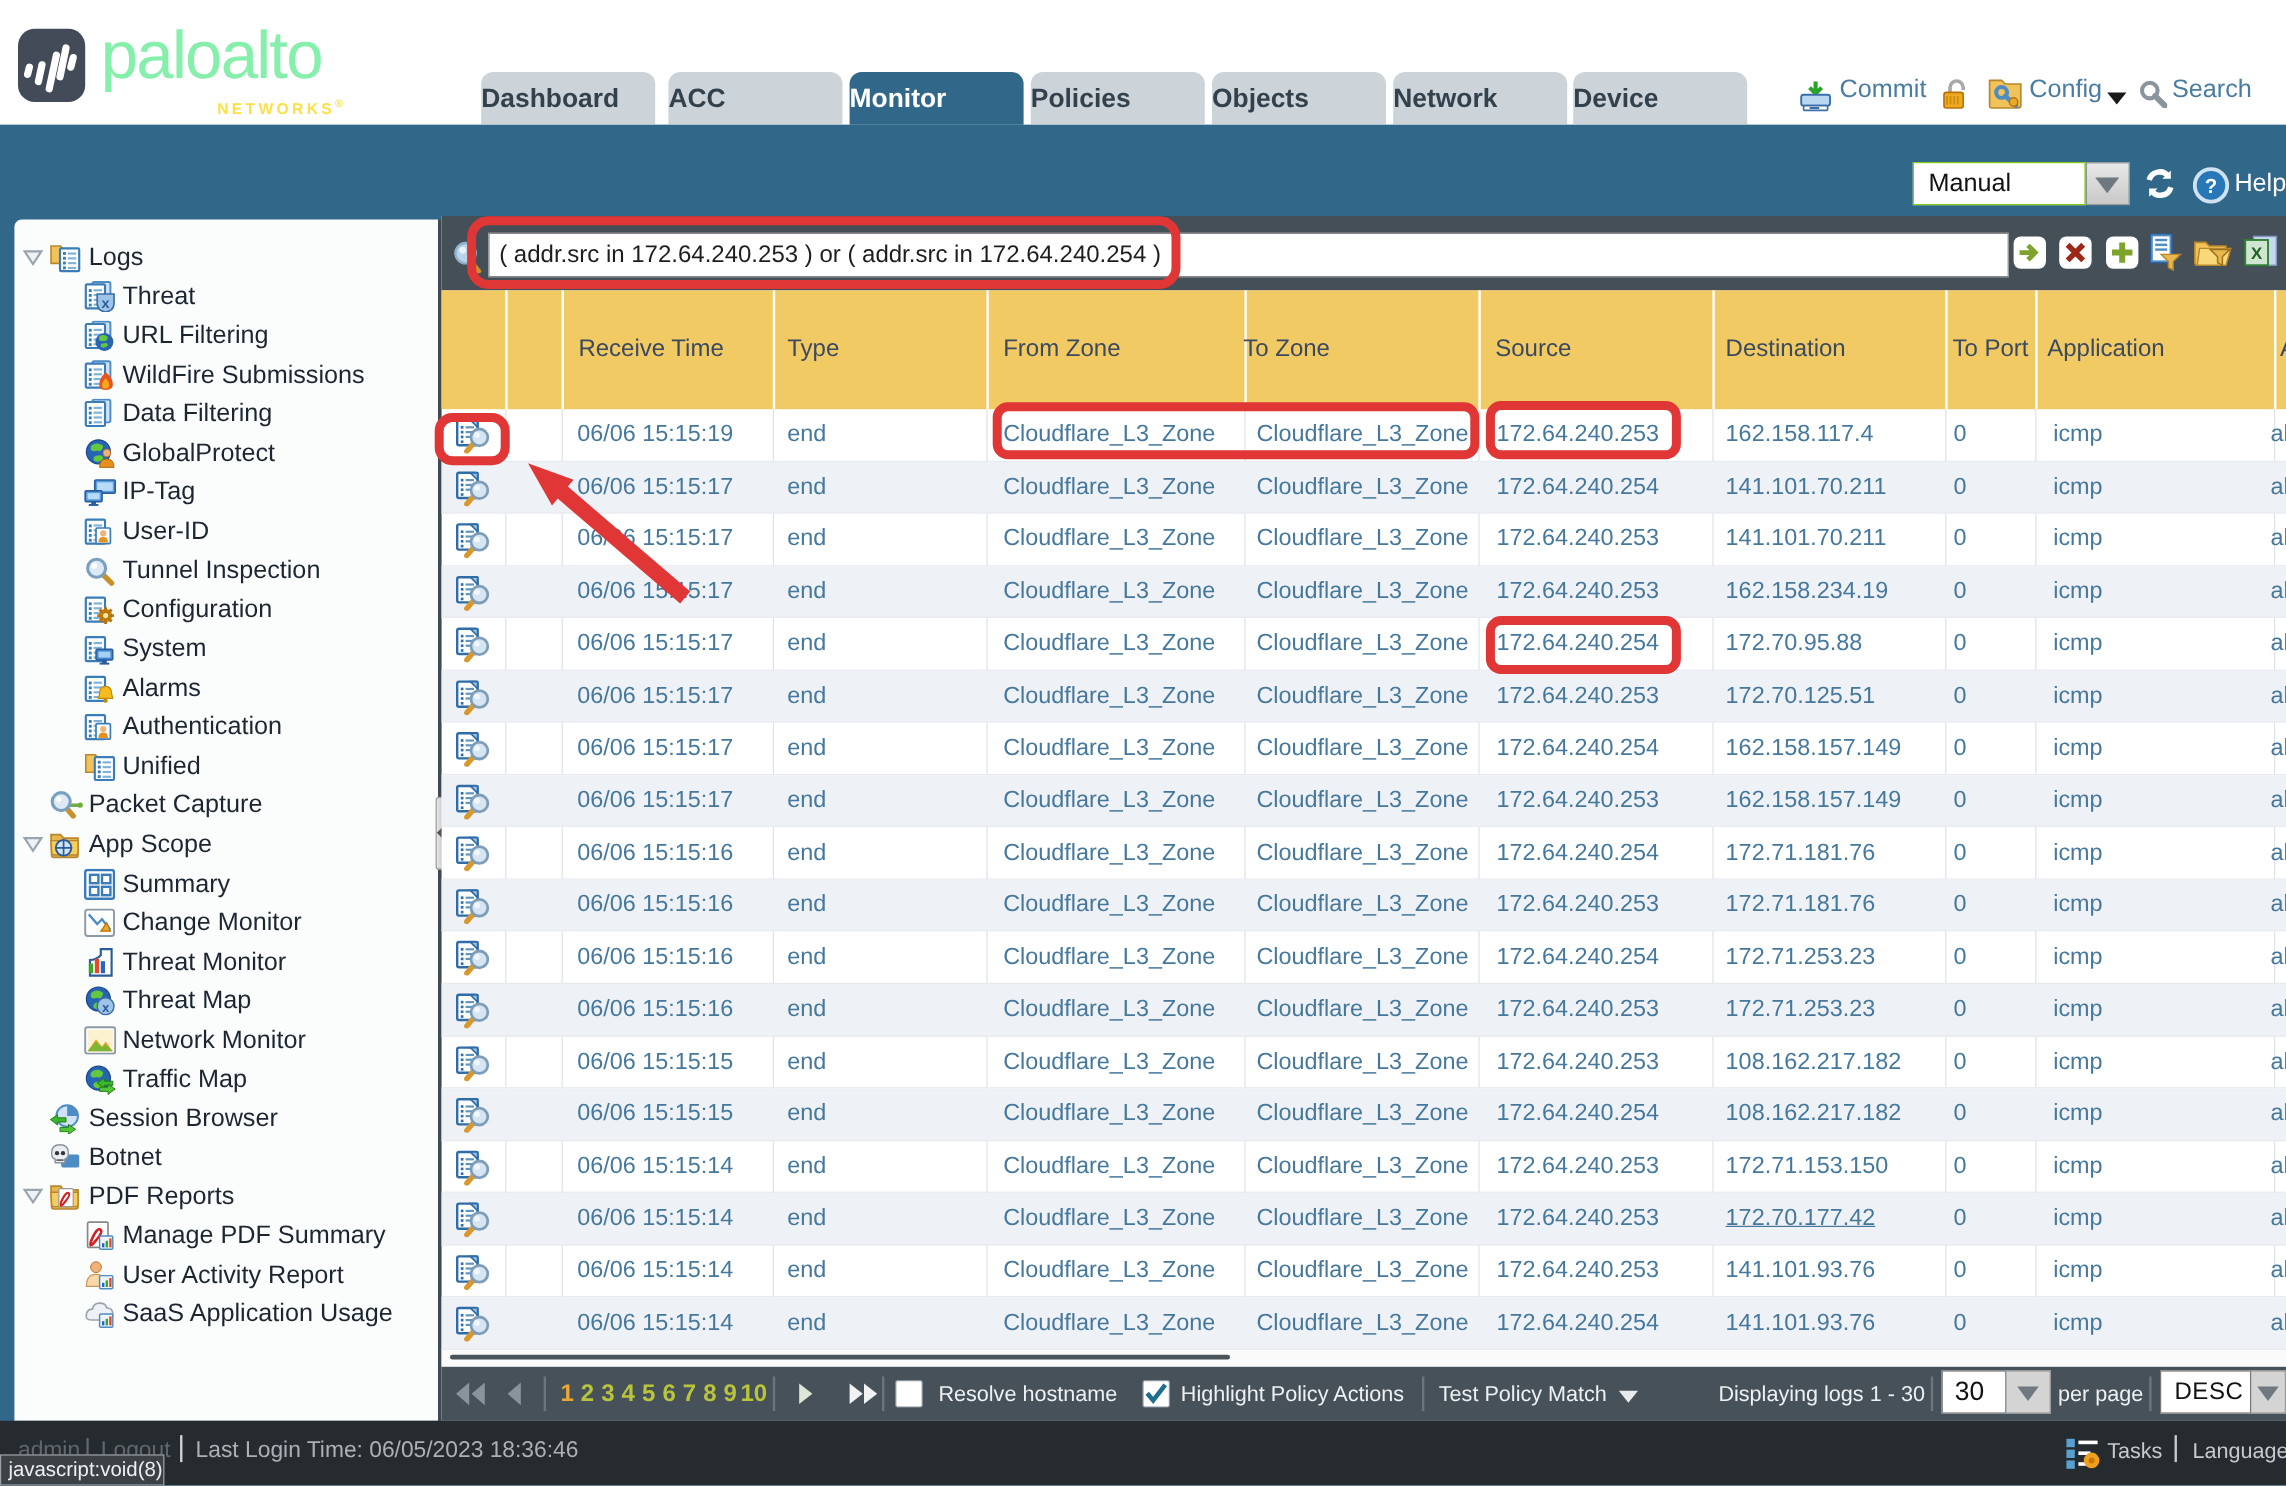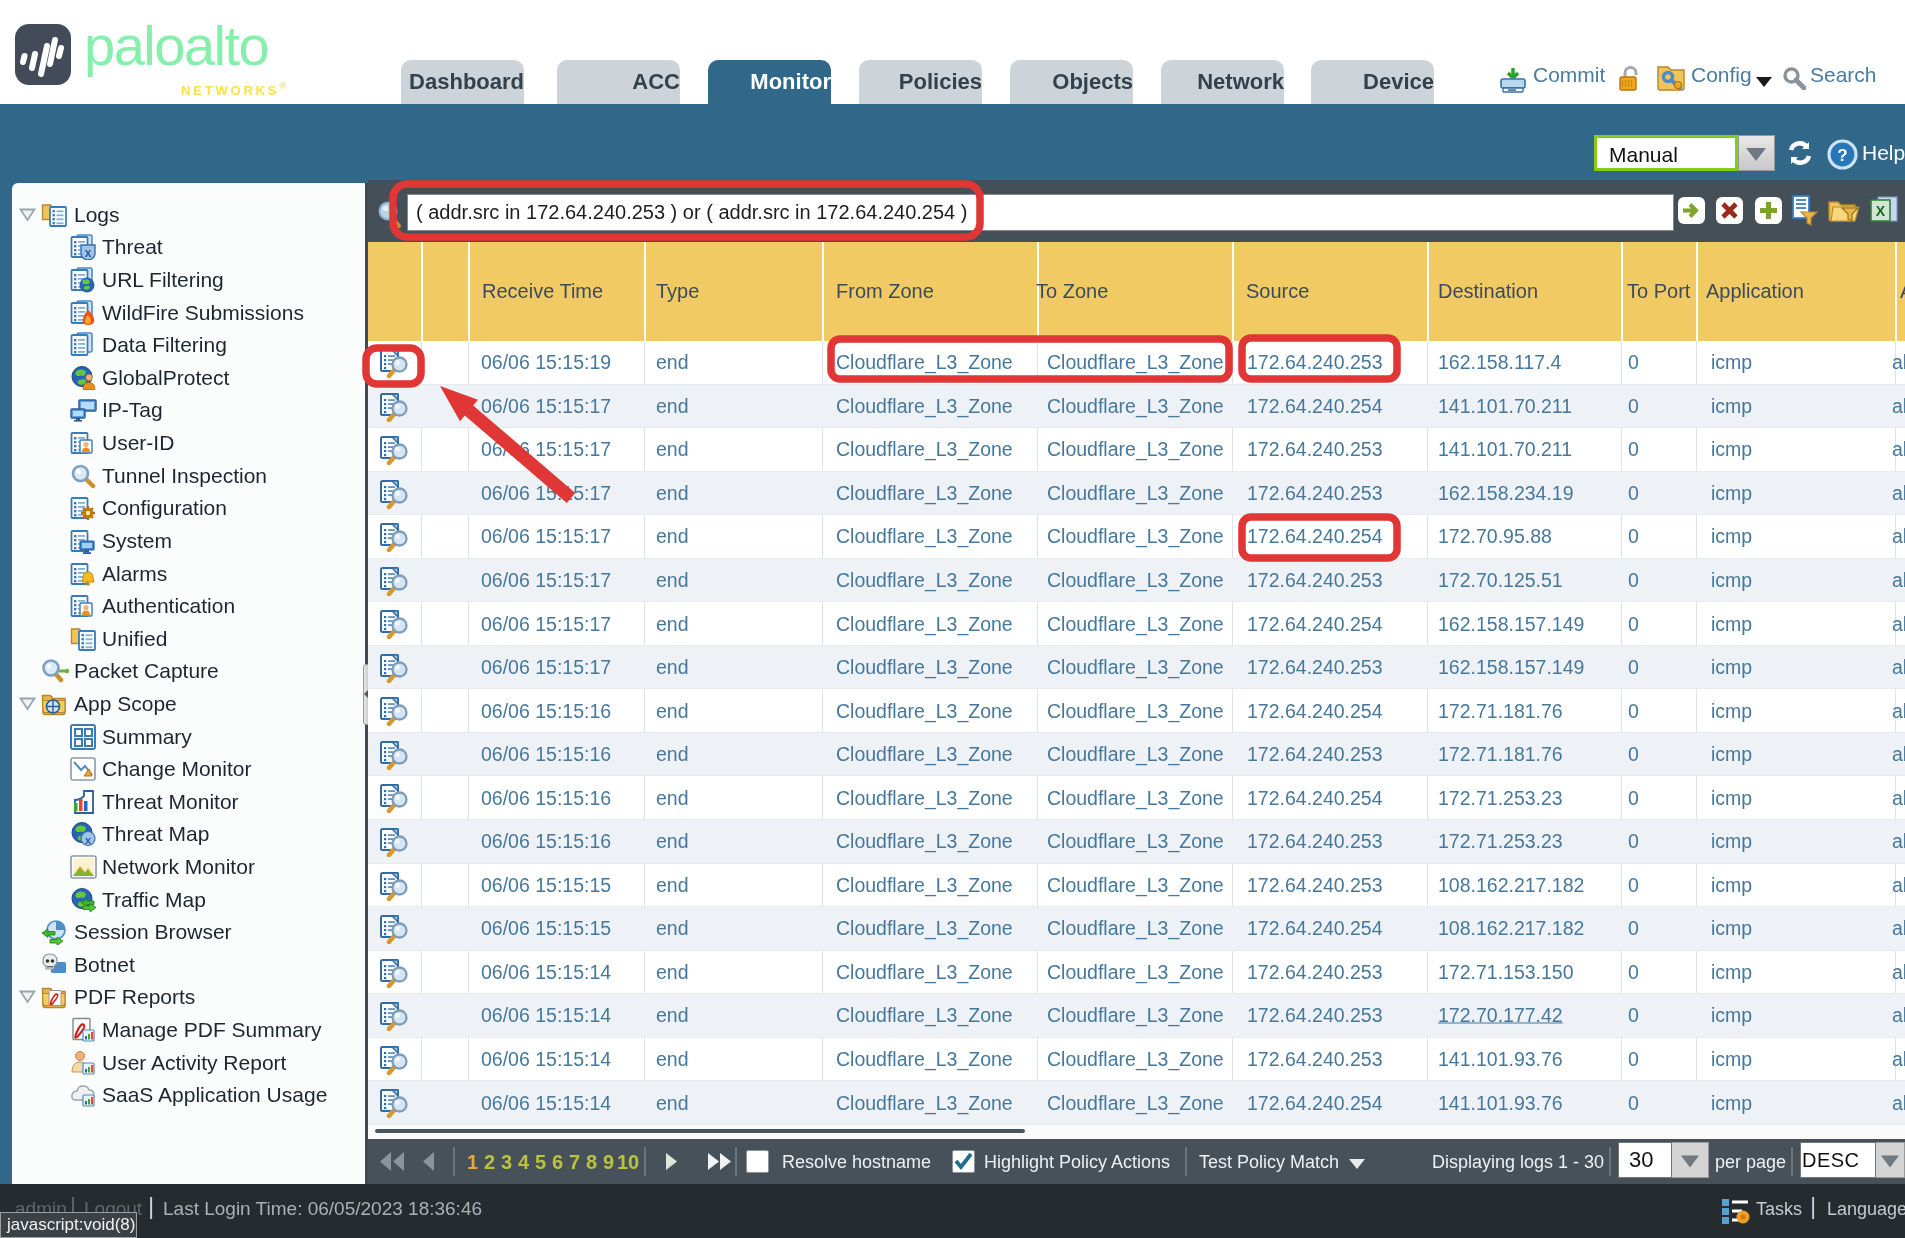--- a/index.html
+++ b/index.html
@@ -3,22 +3,22 @@
 
 *{margin:0;padding:0;box-sizing:border-box}
 html,body{width:1905px;height:1238px;overflow:hidden}
 body{font-family:"Liberation Sans",sans-serif;position:relative;background:#316889}
 .abs{position:absolute}
 
 #topbar{left:0;top:0;width:1905px;height:104px;background:#fff}
 #logosq{left:15px;top:24px;width:56px;height:61px;background:#424b57;border-radius:14px}
 #logotxt{left:84px;top:13px;font-size:56px;letter-spacing:-1.5px;color:#86efac;font-weight:500}
 #logonet{left:181px;top:81px;width:100px;font-size:13px;letter-spacing:2.8px;color:#fde047;font-weight:700}
-.tab{top:60px;width:123px;height:44px;background:#ccd4da;border-radius:10px 10px 0 0;
- color:#33414d;font-size:22px;font-weight:700;text-align:right;line-height:44px}
+.tab{top:60px;width:145px;height:44px;background:#ccd4da;border-radius:10px 10px 0 0;
+ color:#33414d;font-size:22px;font-weight:700;text-align:left;line-height:44px}
 .tab.act{background:#316889;color:#fff}
 .hlink{top:63px;font-size:21px;color:#4a7ba0}
 
 #band{left:0;top:104px;width:1905px;height:79px;background:#316889}
 
 #sidebar{left:12px;top:183px;width:353px;height:1001px;background:#fbfcfc;border-radius:6px 0 0 0;overflow:hidden}
 .trow{position:relative;height:32.62px;font-size:21px;color:#1c2631;white-space:nowrap}
 .trow .lbl{position:absolute;top:50%;transform:translateY(-50%)}
 .trow.sel{background:#d2dade}
 .tri{position:absolute;left:7px;top:50%;transform:translateY(-50%)}
@@ -100,21 +100,21 @@
     <circle cx="22" cy="22" r="3.5" fill="#e8a828" stroke="#b87408" stroke-width="1.2"></circle>
   </svg>
 <div class="abs hlink" style="left:1691px">Config</div>
 <div class="abs" style="left:1756px;top:77px;width:0;height:0;border-left:8px solid transparent;border-right:8px solid transparent;border-top:10px solid #1a1a1a"></div>
 <svg class="abs" style="left:1782px;top:66px" width="24" height="24" viewBox="0 0 24 24">
     <circle cx="9.5" cy="9.5" r="6.5" fill="none" stroke="#8a949c" stroke-width="3.4"></circle>
     <line x1="14" y1="14" x2="22" y2="22" stroke="#8a949c" stroke-width="5" stroke-linecap="round"></line>
   </svg>
 <div class="abs hlink" style="left:1810px">Search</div>
 <div id="band" class="abs"></div>
-<div class="abs" style="left:1594px;top:135px;width:144px;height:36px;background:#fff;border:3px solid #84cc16;font-size:21px;color:#111;line-height:34px;padding-left:12px">Manual</div>
+<div class="abs" style="left:1594px;top:135px;width:144px;height:36px;background:#fff;border:1px solid #84cc16;font-size:21px;color:#111;line-height:34px;padding-left:12px">Manual</div>
 <div class="abs" style="left:1738px;top:135px;width:37px;height:36px;background:linear-gradient(#e8e8e8,#c8c8c8);border:1px solid #999"></div>
 <div class="abs" style="left:1746px;top:148px;width:0;height:0;border-left:10px solid transparent;border-right:10px solid transparent;border-top:13px solid #6f7880"></div>
 <svg class="abs" style="left:1786px;top:139px" width="28" height="28" viewBox="0 0 28 28">
     <path d="M5 11 a9 9 0 0 1 16 -3" fill="none" stroke="#fff" stroke-width="4.6"></path>
     <path d="M23 9 h-7 l7 -7z" fill="#fff" transform="translate(0,1)"></path>
     <path d="M23 17 a9 9 0 0 1 -16 3" fill="none" stroke="#fff" stroke-width="4.6"></path>
     <path d="M5 19 h7 l-7 7z" fill="#fff" transform="translate(0,-1)"></path>
   </svg>
 <svg class="abs" style="left:1827px;top:139px" width="31" height="31" viewBox="0 0 31 31">
     <circle cx="15.5" cy="15.5" r="13.5" fill="#2878b8" stroke="#cfe2f2" stroke-width="3.2"></circle>
@@ -1062,21 +1062,21 @@
 <div class="abs ptxt" style="left:616px">Highlight Policy Actions</div>
 <div class="abs psep" style="left:817px"></div>
 <div class="abs ptxt" style="left:831px">Test Policy Match</div>
 <div class="abs" style="left:981px;top:20px;width:0;height:0;border-left:8px solid transparent;border-right:8px solid transparent;border-top:10px solid #e8eaec"></div>
 <div class="abs ptxt" style="left:1064px">Displaying logs 1 - 30</div>
 <div class="abs psep" style="left:1241px"></div>
 <div class="abs selbox" style="left:1250px;width:54px;font-size:22px;color:#111;line-height:34px;padding-left:10px">30</div>
 <div class="abs selarr" style="left:1304px;width:37px"></div>
 <div class="abs ptxt" style="left:1347px">per page</div>
 <div class="abs psep" style="left:1423px"></div>
-<div class="abs selbox" style="left:1432px;width:76px;font-size:20px;color:#111;line-height:34px;padding-left:1px;letter-spacing:0.5px">DESC</div>
+<div class="abs selbox" style="left:1432px;width:76px;font-size:20px;color:#111;line-height:34px;padding-left:11px;letter-spacing:0.5px">DESC</div>
 <div class="abs selarr" style="left:1508px;width:29px"></div>
 </div>
 </div>
 <div id="status" class="abs">
 <div class="abs dim" style="left:15px;top:14px">admin</div>
 <div class="abs dim" style="left:70px;top:10px;font-size:23px">|</div>
 <div class="abs dim" style="left:84px;top:14px">Logout</div>
 <div class="abs" style="left:148px;top:8px;font-size:24px;color:#cdd3d7">|</div>
 <div class="abs" style="left:163px;top:14px">Last Login Time: 06/05/2023 18:36:46</div>
 <svg class="abs" style="left:1721px;top:14px" width="31" height="27" viewBox="0 0 31 27">

